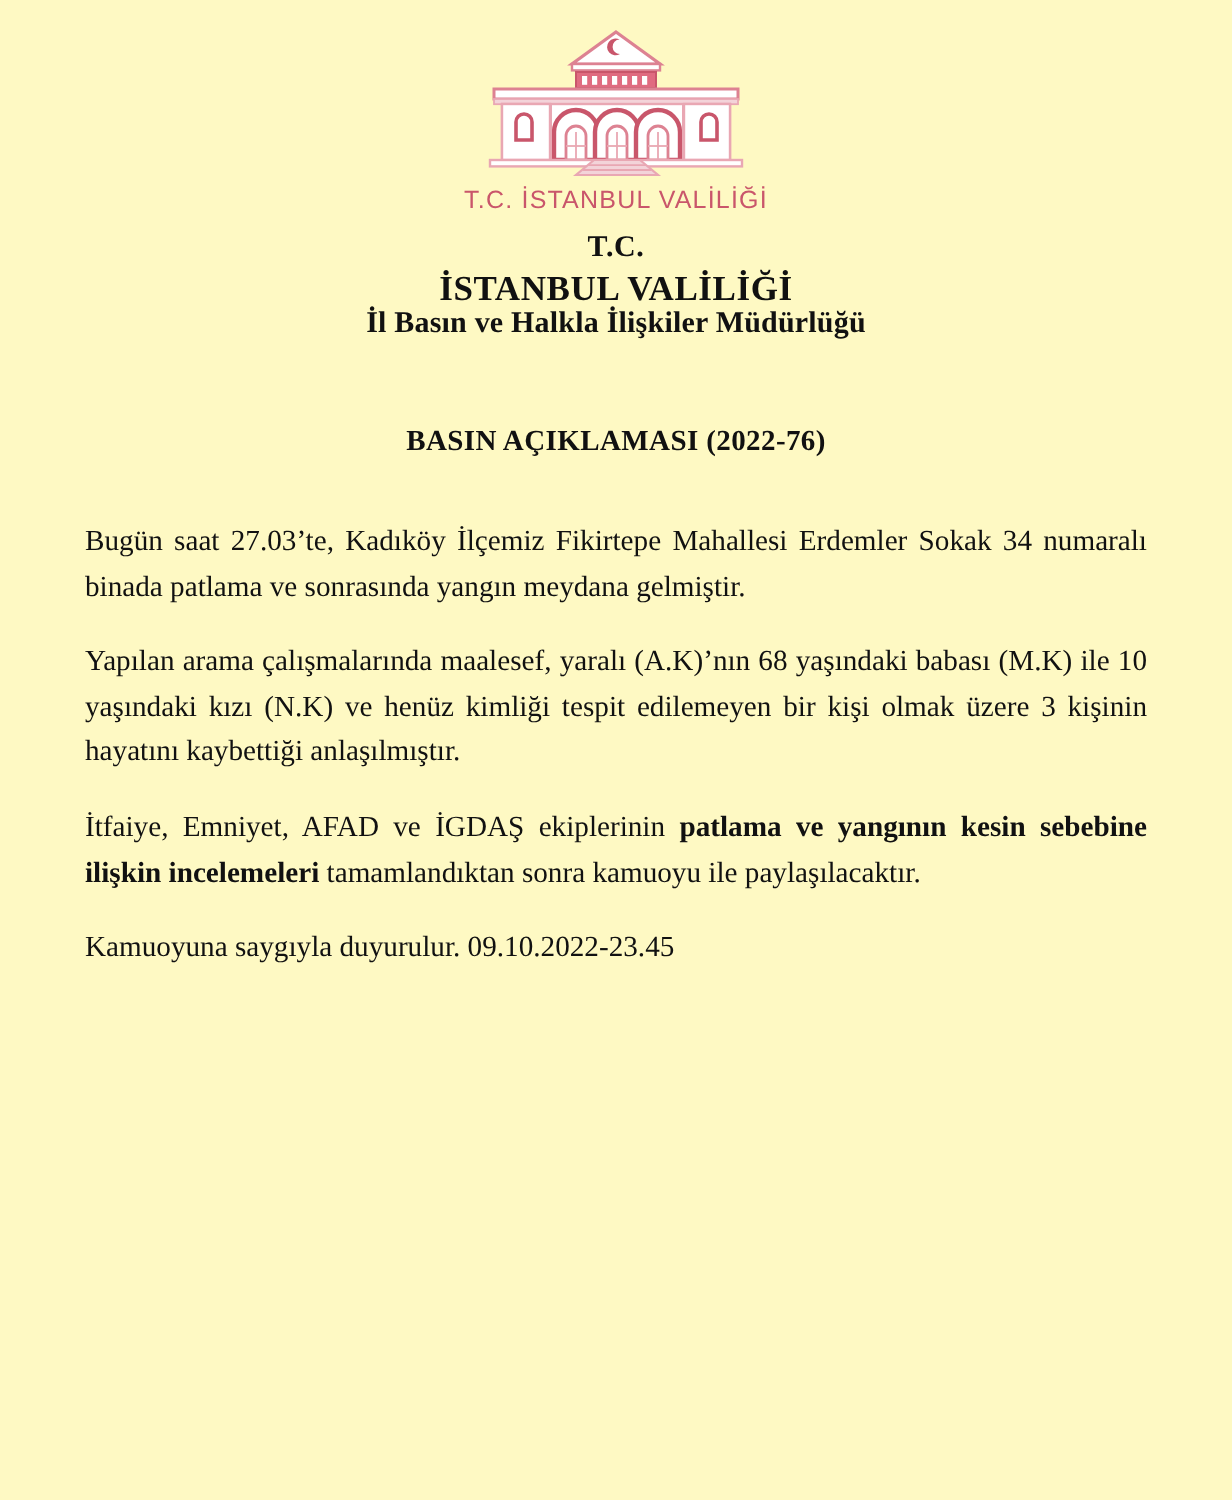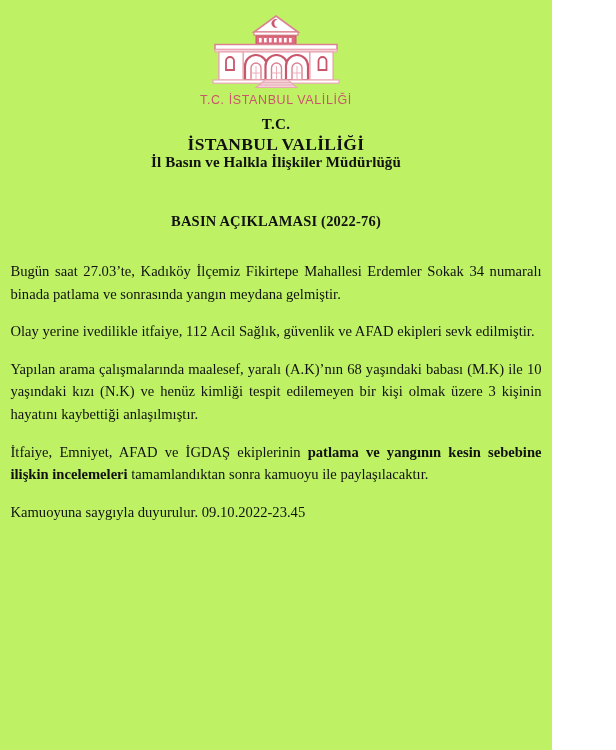--- a/index.html
+++ b/index.html
@@ -11,23 +11,23 @@
   body {
     width: 616px;
     height: 750px;
     font-family: "Liberation Serif", "DejaVu Serif", serif;
     color: #111111;
     overflow: hidden;
     position: relative;
   }
 
   .page {
-    width: 552px;
+    width: 616px;
     height: 750px;
-    background: #bef264;
+    background: #fef9c3;
     box-sizing: border-box;
     position: relative;
   }
 
   
   .emblem-wrap {
     width: 100%;
     padding-top: 14px;
     display: flex;
     flex-direction: column;
@@ -176,19 +176,18 @@
   <div class="header-block">
     <div class="header-line-1">T.C.</div>
     <div class="header-line-2">İSTANBUL VALİLİĞİ</div>
     <div class="header-line-3">İl Basın ve Halkla İlişkiler Müdürlüğü</div>
   </div>
 
   <div class="doc-title">BASIN AÇIKLAMASI  (2022-76)</div>
 
   <div class="body-block">
     <p class="para">Bugün saat 27.03’te, Kadıköy İlçemiz Fikirtepe Mahallesi Erdemler Sokak 34 numaralı binada patlama ve sonrasında yangın meydana gelmiştir.</p>
-    <p class="para">Olay yerine ivedilikle itfaiye, 112 Acil Sağlık, güvenlik ve AFAD ekipleri sevk edilmiştir.</p>
     <p class="para">Yapılan arama çalışmalarında maalesef, yaralı (A.K)’nın 68 yaşındaki babası (M.K) ile 10 yaşındaki kızı (N.K) ve henüz kimliği tespit edilemeyen bir kişi olmak üzere 3 kişinin hayatını kaybettiği anlaşılmıştır.</p>
     <p class="para"><span>İtfaiye, Emniyet, AFAD ve İGDAŞ ekiplerinin </span><span class="b">patlama ve yangının kesin sebebine ilişkin incelemeleri</span><span> tamamlandıktan sonra kamuoyu ile paylaşılacaktır.</span></p>
     <p class="para para-closing">Kamuoyuna saygıyla duyurulur. 09.10.2022-23.45</p>
   </div>
 
 </div>
 
 </body></html>

